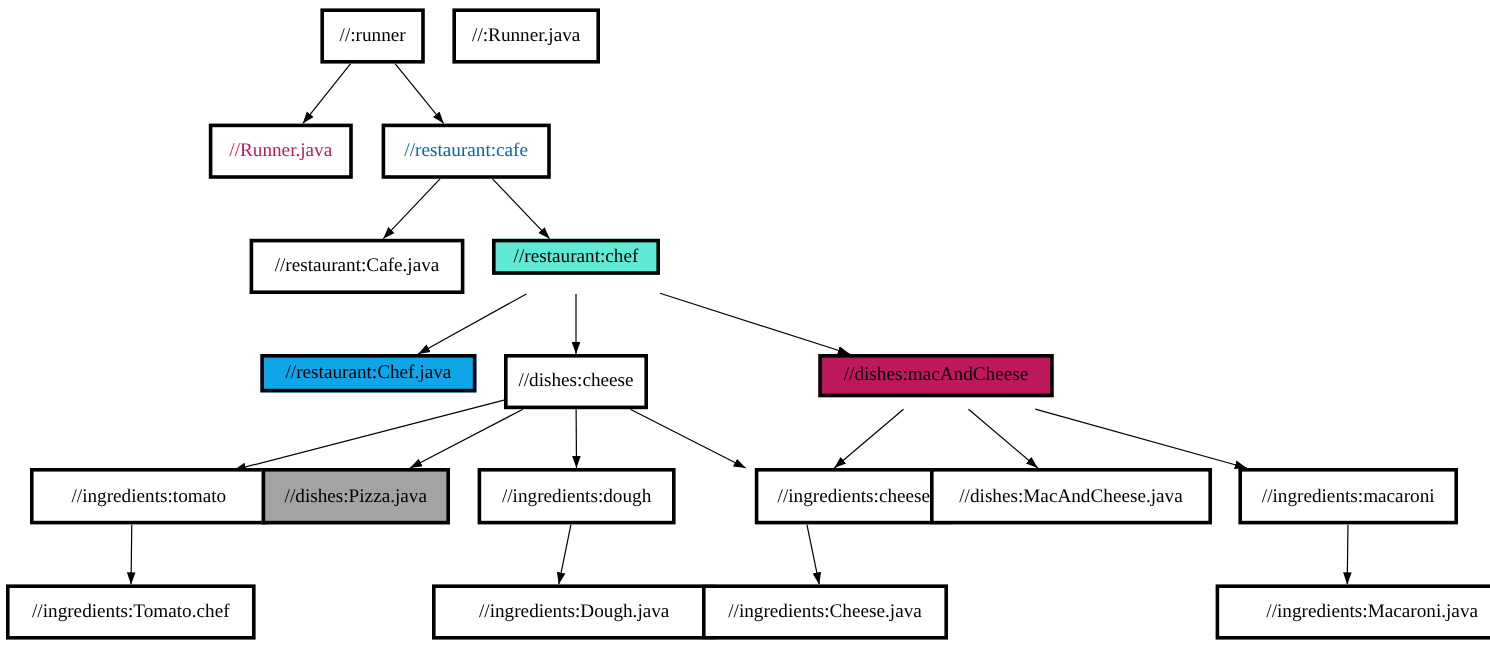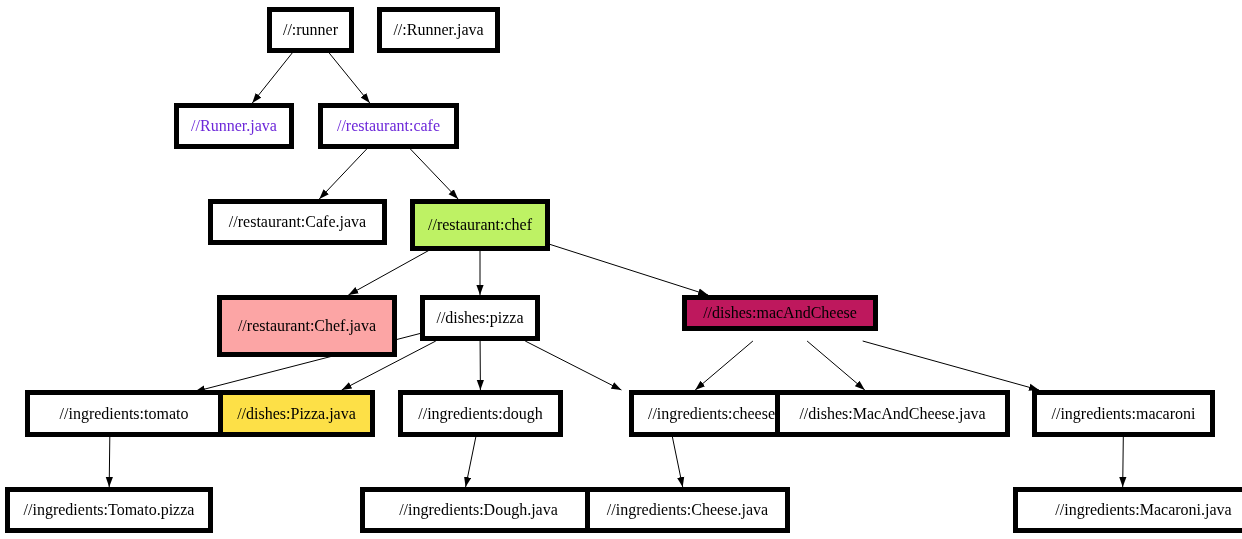--- a/index.html
+++ b/index.html
@@ -18,21 +18,21 @@
   #edge-layer {
     position: absolute;
     left: 0;
     top: 0;
     width: 1242px;
     height: 539px;
   }
   .graph-node {
     position: absolute;
     box-sizing: border-box;
-    border: 5px solid #c4b5fd;
+    border: 3px solid #c4b5fd;
     background: #ffffff;
     color: #000000;
     display: flex;
     align-items: center;
     justify-content: center;
     font-size: 16px;
     line-height: 1;
     white-space: nowrap;
   }
   .graph-node .node-label {
@@ -70,61 +70,61 @@
         <line x1="1123.3" y1="437.0" x2="1122.7" y2="487.0" stroke="#000000" stroke-width="1" marker-end="url(#arrowhead)"></line>
       </g>
   </svg>
   <div id="node-layer">
       <div class="graph-node" style="left: 267px; top: 7px; width: 87px; height: 46px; border-color: rgb(0, 0, 0); background: rgb(255, 255, 255); color: rgb(0, 0, 0);">
         <span class="node-label">//:runner</span>
       </div>
       <div class="graph-node" style="left: 377px; top: 7px; width: 123px; height: 46px; border-color: rgb(0, 0, 0); background: rgb(255, 255, 255); color: rgb(0, 0, 0);">
         <span class="node-label">//:Runner.java</span>
       </div>
-      <div class="graph-node" style="left: 174px; top: 103px; width: 120px; height: 46px; border-color: rgb(0, 0, 0); background: rgb(255, 255, 255); color: #6d28d9;">
+      <div class="graph-node" style="left: 174px; top: 103px; width: 120px; height: 46px; border-color: rgb(0, 0, 0); background: rgb(255, 255, 255); color: #be185d;">
         <span class="node-label">//Runner.java</span>
       </div>
-      <div class="graph-node" style="left: 318px; top: 103px; width: 141px; height: 46px; border-color: rgb(0, 0, 0); background: rgb(255, 255, 255); color: #6d28d9;">
+      <div class="graph-node" style="left: 318px; top: 103px; width: 141px; height: 46px; border-color: rgb(0, 0, 0); background: rgb(255, 255, 255); color: #0369a1;">
         <span class="node-label">//restaurant:cafe</span>
       </div>
       <div class="graph-node" style="left: 208px; top: 199px; width: 179px; height: 46px; border-color: rgb(0, 0, 0); background: rgb(255, 255, 255); color: rgb(0, 0, 0);">
         <span class="node-label">//restaurant:Cafe.java</span>
       </div>
-      <div class="graph-node" style="left: 410px; top: 199px; width: 140px; height: 52px; border-color: rgb(0, 0, 0); background: #bef264; color: rgb(0, 0, 0);">
+      <div class="graph-node" style="left: 410px; top: 199px; width: 140px; height: 30px; border-color: rgb(0, 0, 0); background: #5eead4; color: rgb(0, 0, 0);">
         <span class="node-label">//restaurant:chef</span>
       </div>
-      <div class="graph-node" style="left: 217px; top: 295px; width: 180px; height: 62px; border-color: rgb(0, 0, 0); background: #fca5a5; color: rgb(0, 0, 0);">
+      <div class="graph-node" style="left: 217px; top: 295px; width: 180px; height: 32px; border-color: rgb(0, 0, 0); background: #0ea5e9; color: rgb(0, 0, 0);">
         <span class="node-label">//restaurant:Chef.java</span>
       </div>
       <div class="graph-node" style="left: 420px; top: 295px; width: 120px; height: 46px; border-color: rgb(0, 0, 0); background: rgb(255, 255, 255); color: rgb(0, 0, 0);">
-        <span class="node-label">//dishes:pizza</span>
+        <span class="node-label">//dishes:cheese</span>
       </div>
       <div class="graph-node" style="left: 682px; top: 295px; width: 196px; height: 36px; border-color: rgb(0, 0, 0); background: #be185d; color: rgb(0, 0, 0); justify-content: center;">
         <span class="node-label">//dishes:macAndCheese</span>
       </div>
       <div class="graph-node" style="left: 25px; top: 390px; width: 198px; height: 47px; border-color: rgb(0, 0, 0); background: rgb(255, 255, 255); color: rgb(0, 0, 0);">
         <span class="node-label">//ingredients:tomato</span>
       </div>
-      <div class="graph-node" style="left: 218px; top: 390px; width: 157px; height: 47px; border-color: rgb(0, 0, 0); background: #fde047; color: rgb(0, 0, 0);">
+      <div class="graph-node" style="left: 218px; top: 390px; width: 157px; height: 47px; border-color: rgb(0, 0, 0); background: #a3a3a3; color: rgb(0, 0, 0);">
         <span class="node-label">//dishes:Pizza.java</span>
       </div>
       <div class="graph-node" style="left: 398px; top: 390px; width: 165px; height: 47px; border-color: rgb(0, 0, 0); background: rgb(255, 255, 255); color: rgb(0, 0, 0);">
         <span class="node-label">//ingredients:dough</span>
       </div>
       <div class="graph-node" style="left: 585px; top: 390px; width: 165px; height: 47px; border-color: rgb(0, 0, 0); background: rgb(255, 255, 255); color: rgb(0, 0, 0); margin-left: 44px;">
         <span class="node-label">//ingredients:cheese</span>
       </div>
       <div class="graph-node" style="left: 775px; top: 390px; width: 235px; height: 47px; border-color: rgb(0, 0, 0); background: rgb(255, 255, 255); color: rgb(0, 0, 0);">
         <span class="node-label">//dishes:MacAndCheese.java</span>
       </div>
       <div class="graph-node" style="left: 1032px; top: 390px; width: 183px; height: 47px; border-color: rgb(0, 0, 0); background: rgb(255, 255, 255); color: rgb(0, 0, 0);">
         <span class="node-label">//ingredients:macaroni</span>
       </div>
       <div class="graph-node" style="left: 5px; top: 487px; width: 208px; height: 46px; border-color: rgb(0, 0, 0); background: rgb(255, 255, 255); color: rgb(0, 0, 0);">
-        <span class="node-label">//ingredients:Tomato.pizza</span>
+        <span class="node-label">//ingredients:Tomato.chef</span>
       </div>
       <div class="graph-node" style="left: 360px; top: 487px; width: 237px; height: 46px; border-color: rgb(0, 0, 0); background: rgb(255, 255, 255); color: rgb(0, 0, 0);">
         <span class="node-label">//ingredients:Dough.java</span>
       </div>
       <div class="graph-node" style="left: 585px; top: 487px; width: 205px; height: 46px; border-color: rgb(0, 0, 0); background: rgb(255, 255, 255); color: rgb(0, 0, 0); font-family: Liberation Serif, serif;">
         <span class="node-label">//ingredients:Cheese.java</span>
       </div>
       <div class="graph-node" style="left: 1013px; top: 487px; width: 261px; height: 46px; border-color: rgb(0, 0, 0); background: rgb(255, 255, 255); color: rgb(0, 0, 0);">
         <span class="node-label">//ingredients:Macaroni.java</span>
       </div>

